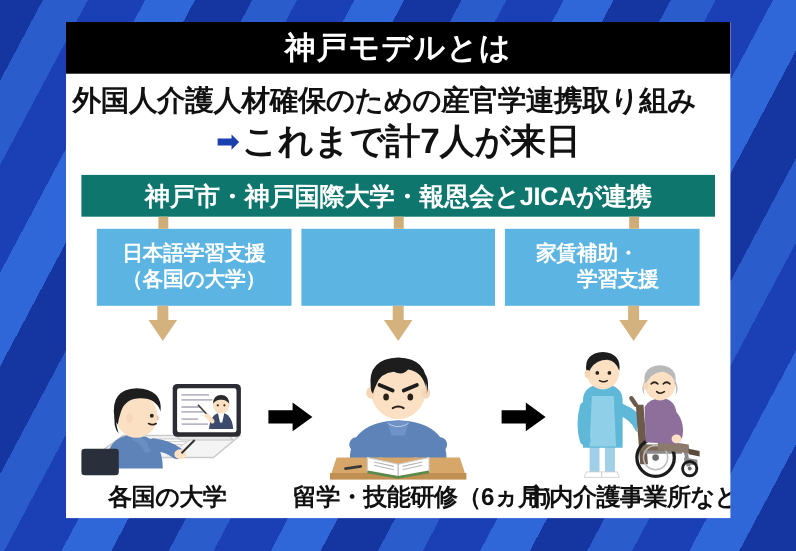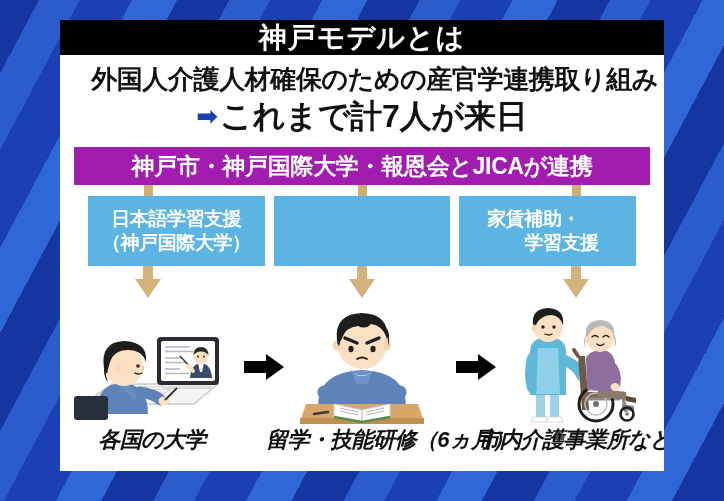--- a/index.html
+++ b/index.html
@@ -40,38 +40,38 @@
     left: 60px;
     top: 20px;
     width: 604px;
     height: 451px;
     background: #ffffff;
     overflow: hidden;
   }
 
   
   #title-bar {
-    height: 35px;
+    height: 47px;
     background: #000000;
     display: flex;
     align-items: center;
     justify-content: center;
   }
   #title-text {
     color: #ffffff;
     font-size: 28px;
     font-weight: bold;
     letter-spacing: 1px;
     line-height: 1;
   }
 
   
   #subtitle-block {
     padding: 9px 6px 6px 6px;
-    text-align: right;
+    text-align: left;
   }
   .subtitle-line {
     color: #111111;
     font-weight: bold;
     line-height: 1.18;
     white-space: nowrap;
   }
   #subtitle-line1 { font-size: 26px; letter-spacing: -0.4px; }
   #subtitle-line2-wrap {
     display: flex;
@@ -87,21 +87,21 @@
     line-height: 1;
     display: inline-block;
     transform: translateY(-1px);
   }
   #subtitle-line2 { font-size: 32px; letter-spacing: -0.2px; }
 
   
   #banner {
     margin: 6px 14px 0 14px;
     height: 38px;
-    background: #a21caf;
+    background: #0f766e;
     display: flex;
     align-items: center;
     justify-content: center;
   }
   #banner-text {
     color: #ffffff;
     font-size: 23px;
     font-weight: bold;
     letter-spacing: -0.3px;
     white-space: nowrap;
@@ -208,21 +208,20 @@
   }
   .black-arrow.a1 { left: 182px; }
   .black-arrow.a2 { left: 394px; }
   .black-arrow svg { display: block; width: 100%; height: 100%; }
 
   
   #captions {
     position: relative;
     height: 34px;
     margin-top: 2px;
-    font-style: italic;
   }
   .caption {
     position: absolute;
     top: 0;
     text-align: center;
     color: #111111;
     font-size: 22px;
     font-weight: bold;
     letter-spacing: -0.6px;
     white-space: nowrap;
@@ -257,21 +256,21 @@
 
   <div id="stems">
     <div class="stem s1"></div>
     <div class="stem s2"></div>
     <div class="stem s3"></div>
   </div>
 
   <div id="boxes">
     <div class="support-box b1">
       <div class="bline l1">日本語学習支援</div>
-      <div class="bline l2">（神戸国際大学）</div>
+      <div class="bline l2">（各国の大学）</div>
     </div>
     <div class="support-box b2">
     </div>
     <div class="support-box b3">
       <div class="bline l1">家賃補助・</div>
       <div class="bline l2">学習支援</div>
     </div>
   </div>
 
   <div id="down-arrows">

